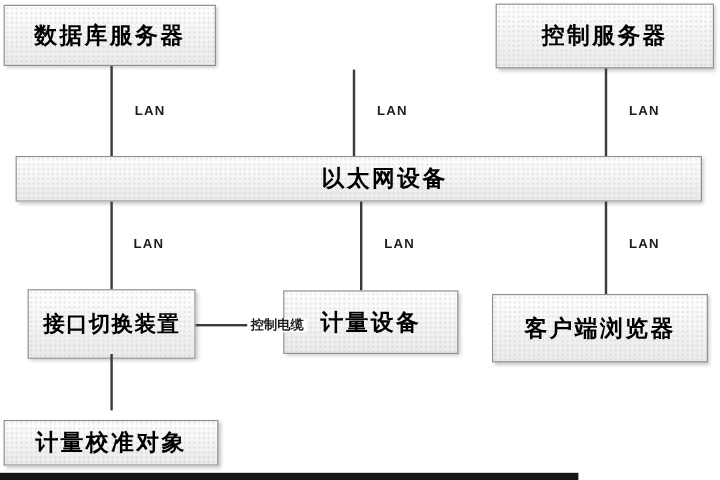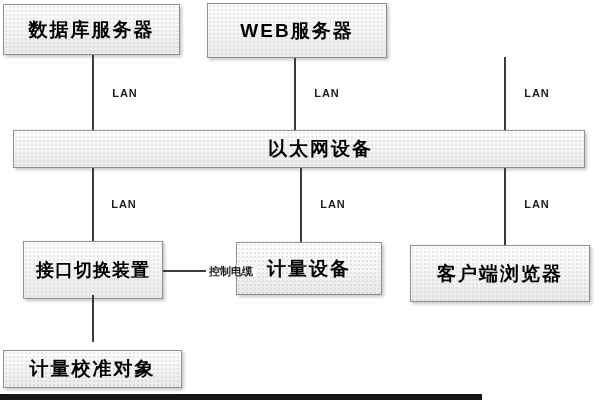--- a/index.html
+++ b/index.html
@@ -66,22 +66,22 @@
   }
 </style>
 </head>
 <body>
 
 <div class="canvas">
 
   <div class="node" style="left:3px;top:4px;width:177px;height:51px;">
     <span>数据库服务器</span>
   </div>
-  <div class="node" style="left:207px;top:3px;width:180px;height:55px;">
-    <span>WEB服务器</span>
+  <div class="node" style="left:413px;top:3px;width:182px;height:54px;">
+    <span>控制服务器</span>
   </div>
 
   <div class="vline" style="left:92px;top:55px;height:75px;"></div>
   <div class="vline" style="left:294px;top:58px;height:72px;"></div>
   <div class="vline" style="left:504px;top:57px;height:73px;"></div>
 
   <div class="edge-label" style="left:93px;top:93px;">LAN</div>
   <div class="edge-label" style="left:295px;top:93px;">LAN</div>
   <div class="edge-label" style="left:505px;top:93px;">LAN</div>
 

